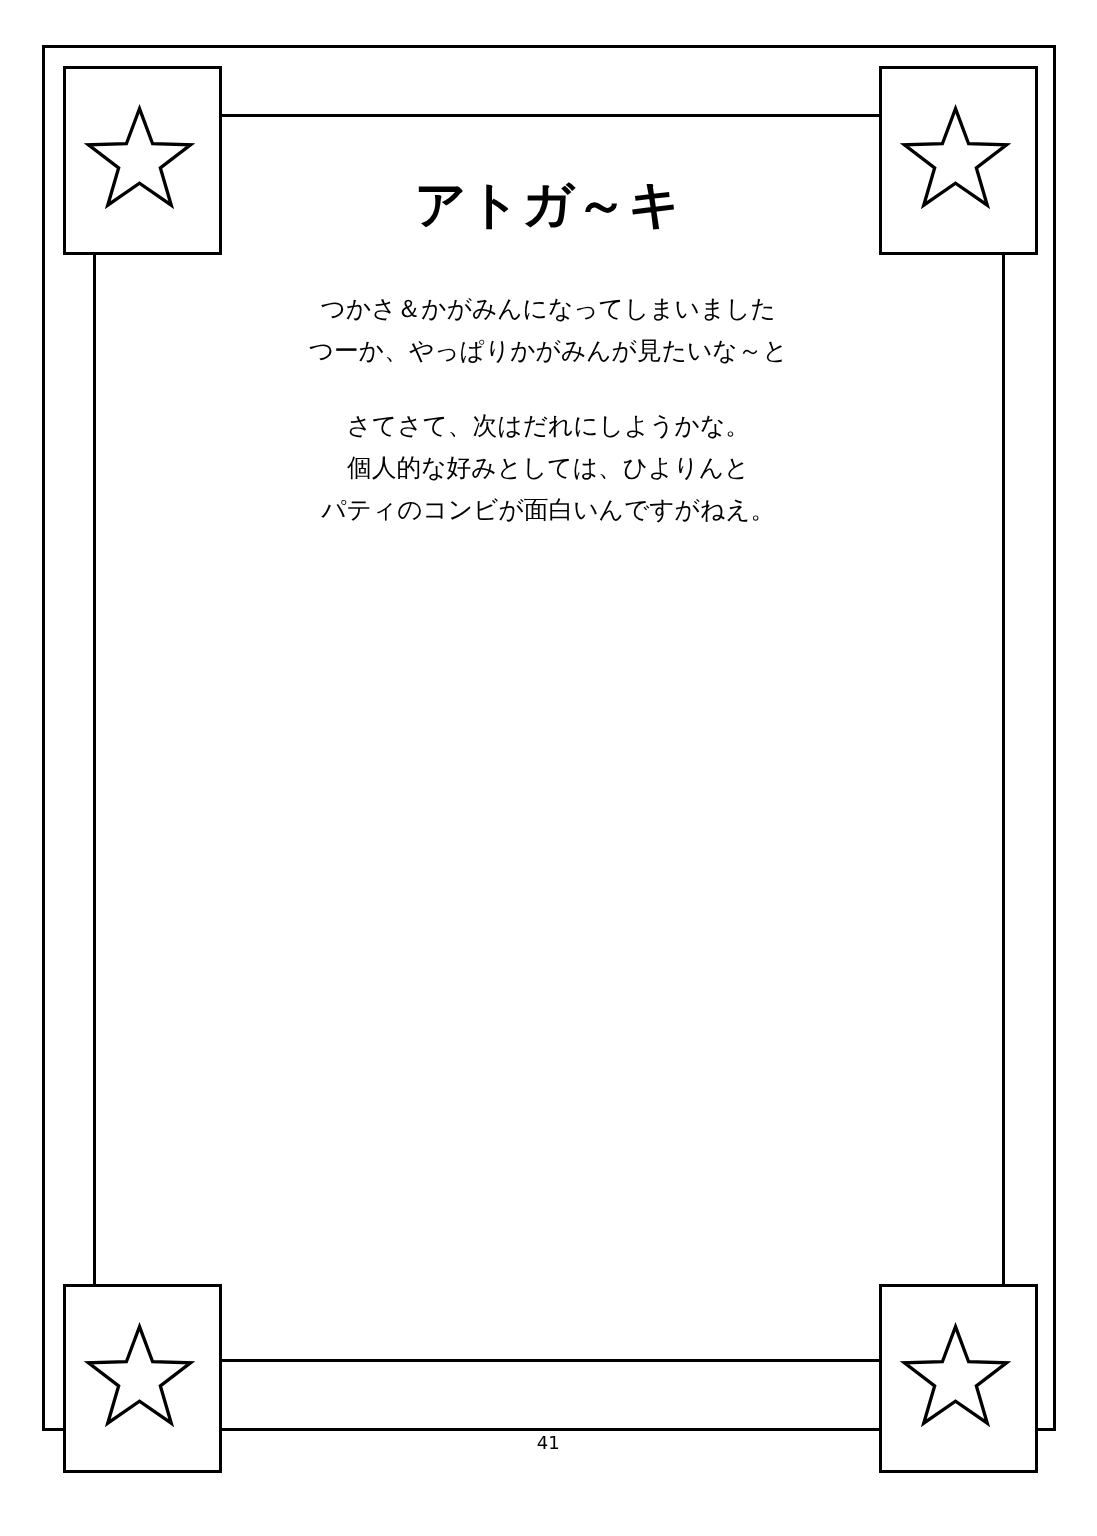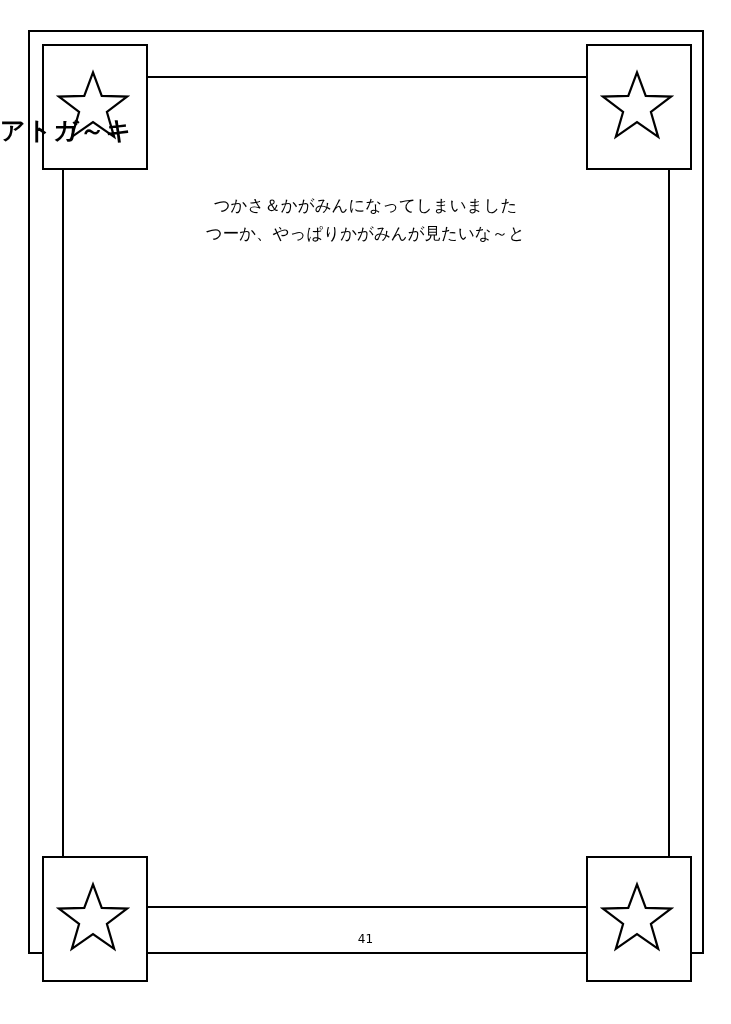--- a/index.html
+++ b/index.html
@@ -72,21 +72,22 @@
     left: 0;
     top: 0;
     width: 731px;
     height: 1024px;
   }
   .doc-title {
     position: absolute;
     left: 0;
     top: 114px;
     width: 731px;
-    font-size: 25px;
+    text-align: center;
+    font-size: 34px;
     font-weight: bold;
     letter-spacing: 1px;
   }
   .body-text {
     position: absolute;
     left: 65px;
     top: 176px;
     width: 601px;
     text-align: center;
     font-size: 16.5px;
@@ -94,21 +95,21 @@
   }
   .para {
     margin: 16px 0 22px 0;
     white-space: pre-line;
   }
   .para:last-child { margin-bottom: 0; }
 
   .page-number {
     position: absolute;
     left: 0;
-    top: 932px;
+    top: 955px;
     width: 731px;
     text-align: center;
     font-size: 12px;
   }
 </style>
 </head>
 <body>
 
 <div class="page-frame">
   <div class="frame-rule rule-outer-top"></div>
@@ -147,16 +148,19 @@
     </svg>
   </div>
 </div>
 
 <div class="content">
   <div class="doc-title">アトガ～キ</div>
 
   <div class="body-text">
     <p class="para">つかさ＆かがみんになってしまいました
 つーか、やっぱりかがみんが見たいな～と</p>
+    <p class="para">さてさて、次はだれにしようかな。
+個人的な好みとしては、ひよりんと
+パティのコンビが面白いんですがねえ。</p>
   </div>
 
   <div class="page-number">41</div>
 </div>
 
 </body></html>

